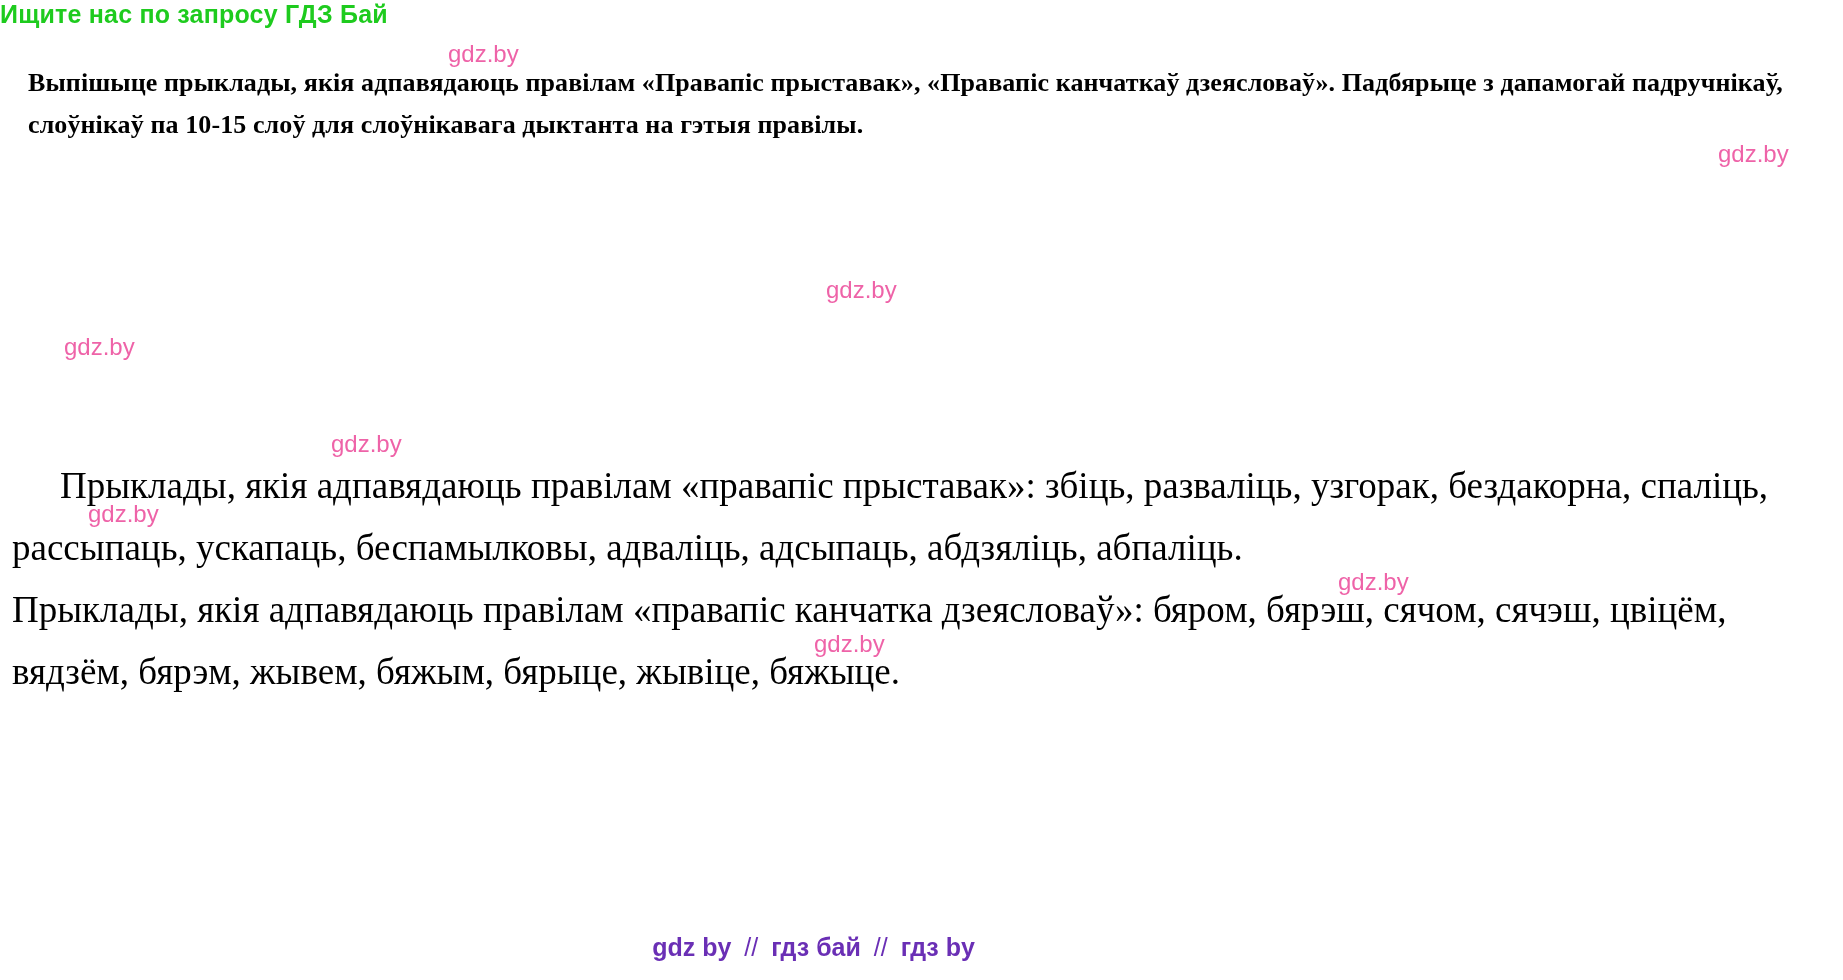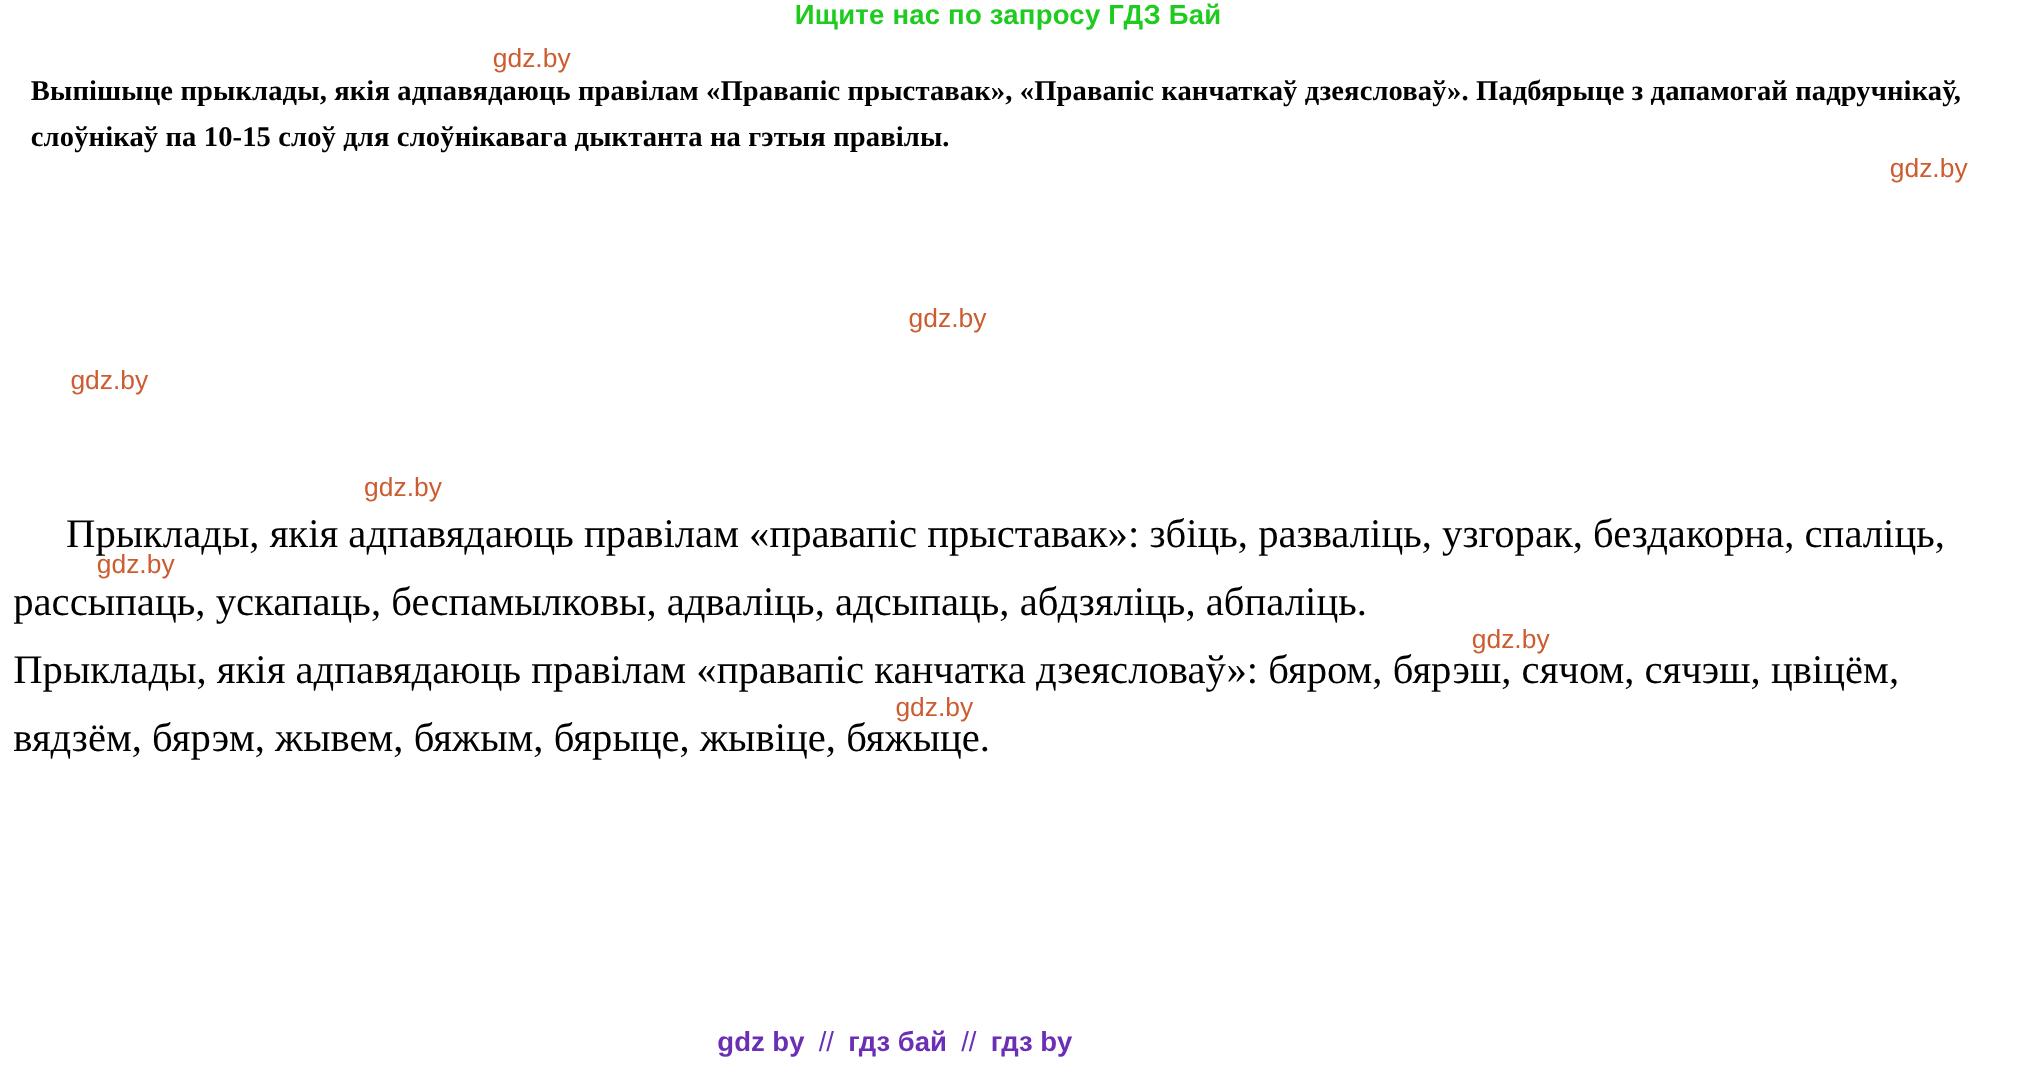--- a/index.html
+++ b/index.html
@@ -17,21 +17,21 @@
   .page {
     position: relative;
     width: 1843px;
     height: 980px;
   }
   .top-banner {
     position: absolute;
     top: 0px;
     left: 0;
     width: 1833px;
-    text-align: center;
+    text-align: left;
     color: #1ecb1e;
     font-family: "Liberation Sans", sans-serif;
     font-size: 25px;
     font-weight: 600;
     letter-spacing: 0.2px;
   }
   .task {
     position: absolute;
     top: 62px;
     left: 28px;
@@ -70,21 +70,21 @@
     color: #6a2fb5;
     font-weight: 600;
   }
   .bottom-links .sep {
     color: #6a2fb5;
     font-weight: 400;
     padding: 0 6px;
   }
   .wm {
     position: absolute;
-    color: #c2410c;
+    color: #ec4899;
     font-family: "Liberation Sans", sans-serif;
     font-size: 24px;
     opacity: 0.85;
     pointer-events: none;
     white-space: nowrap;
   }
 </style>
 </head>
 <body>
 

